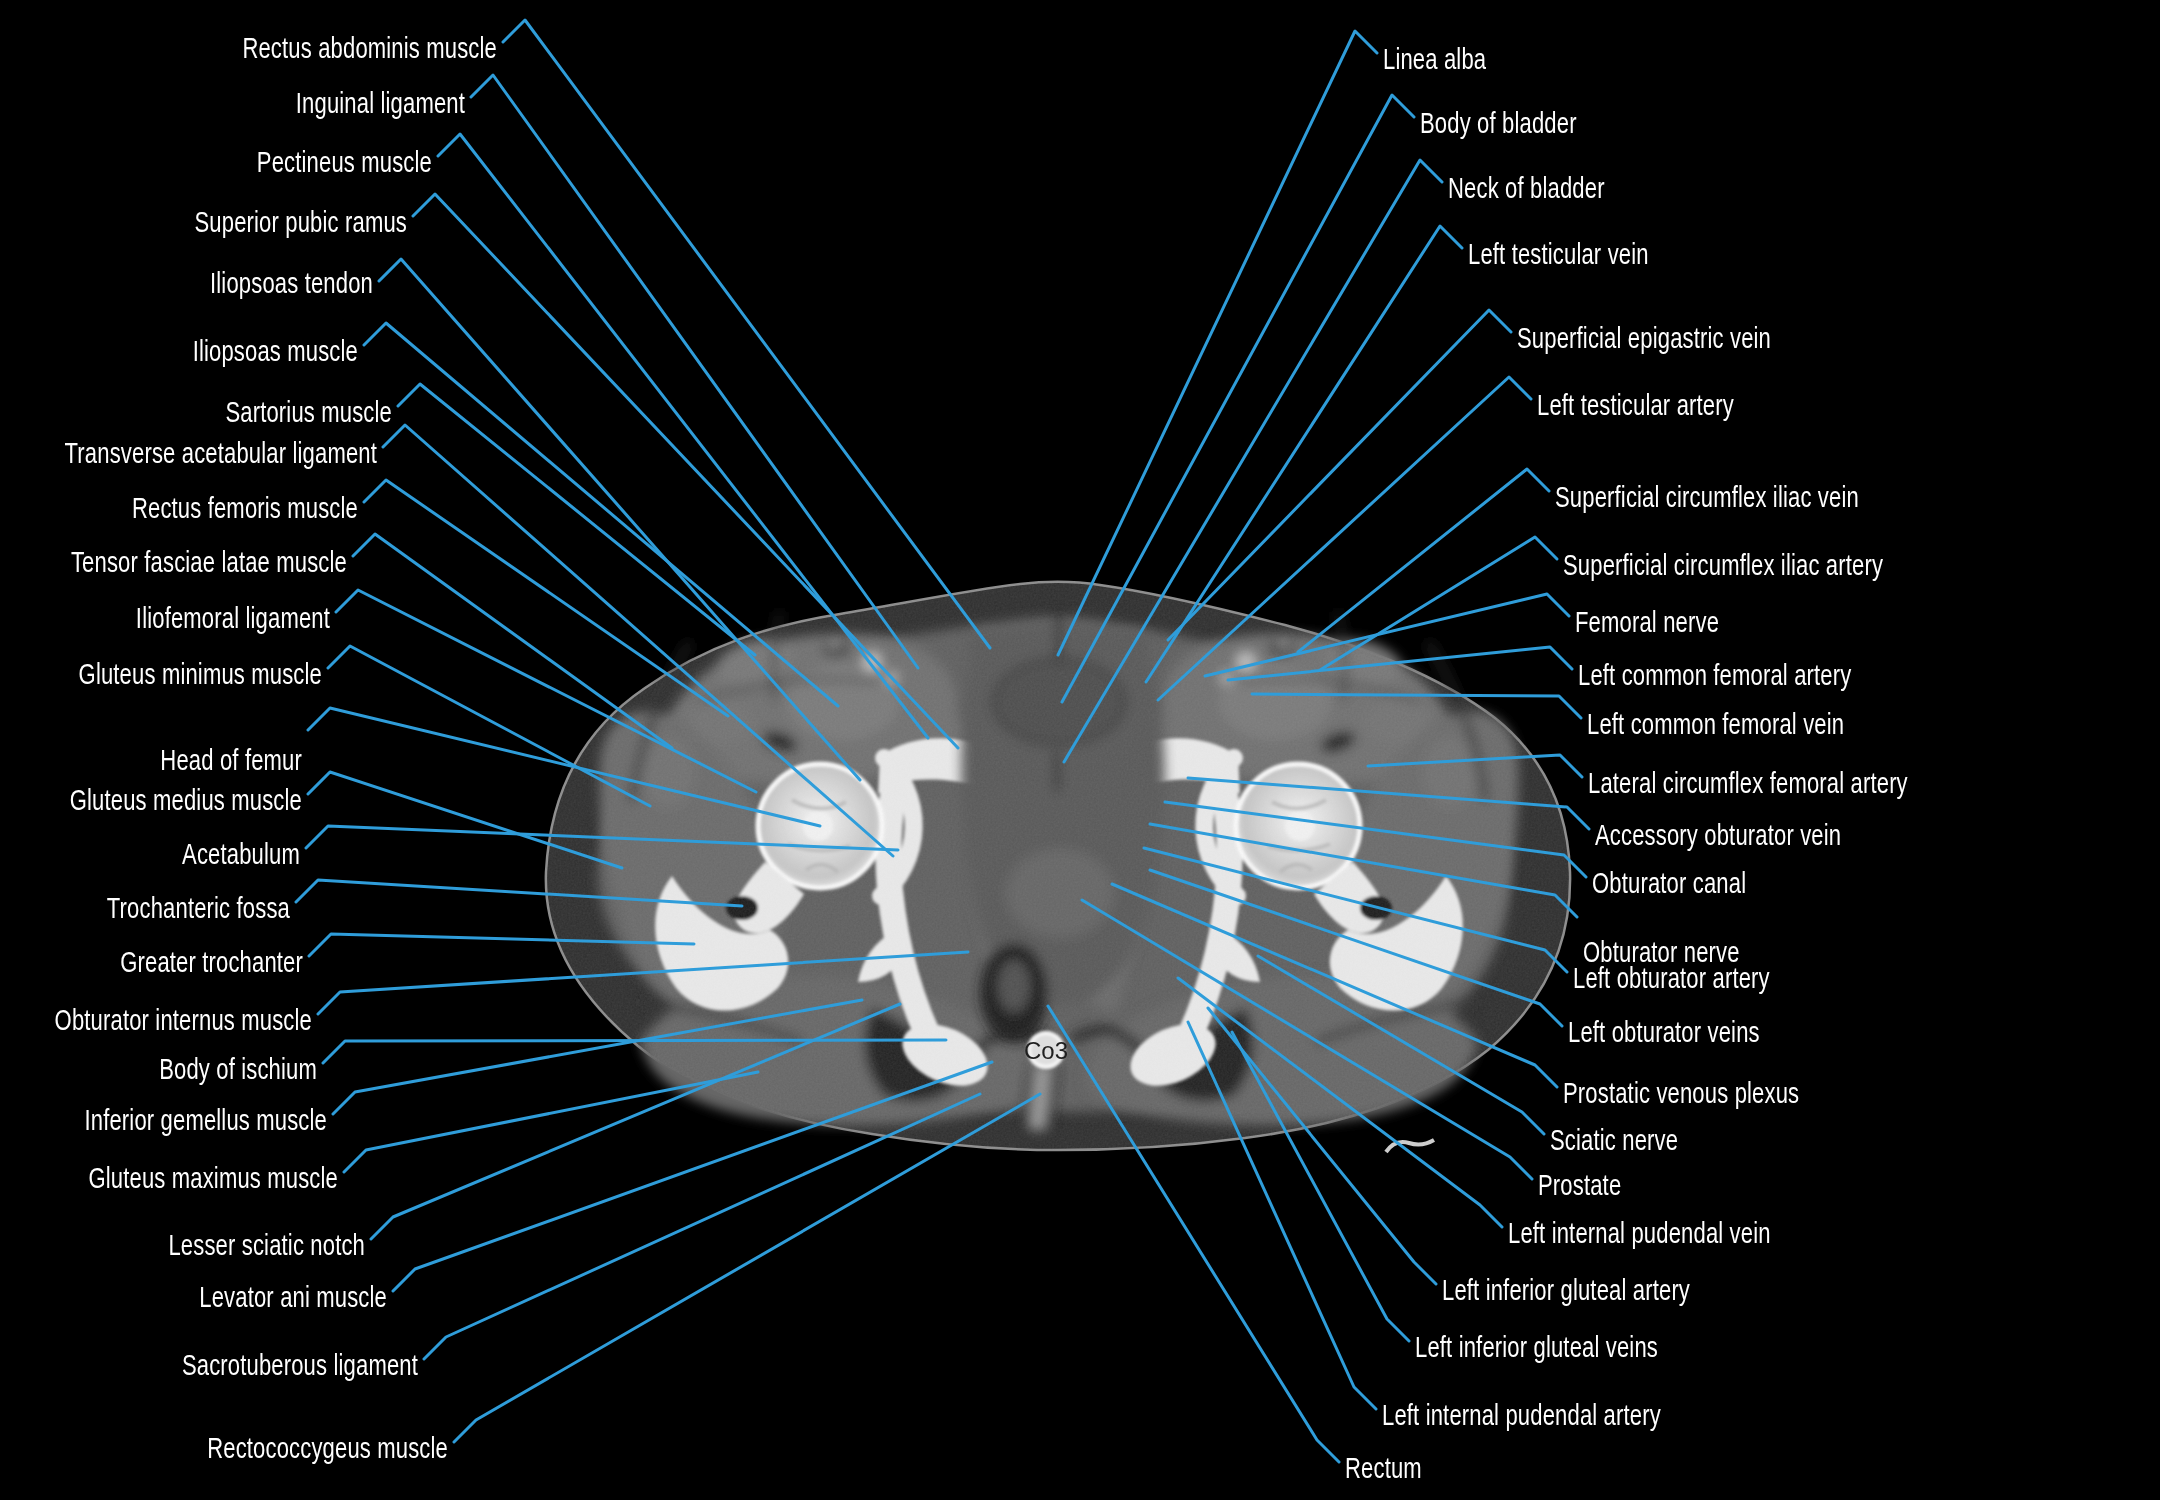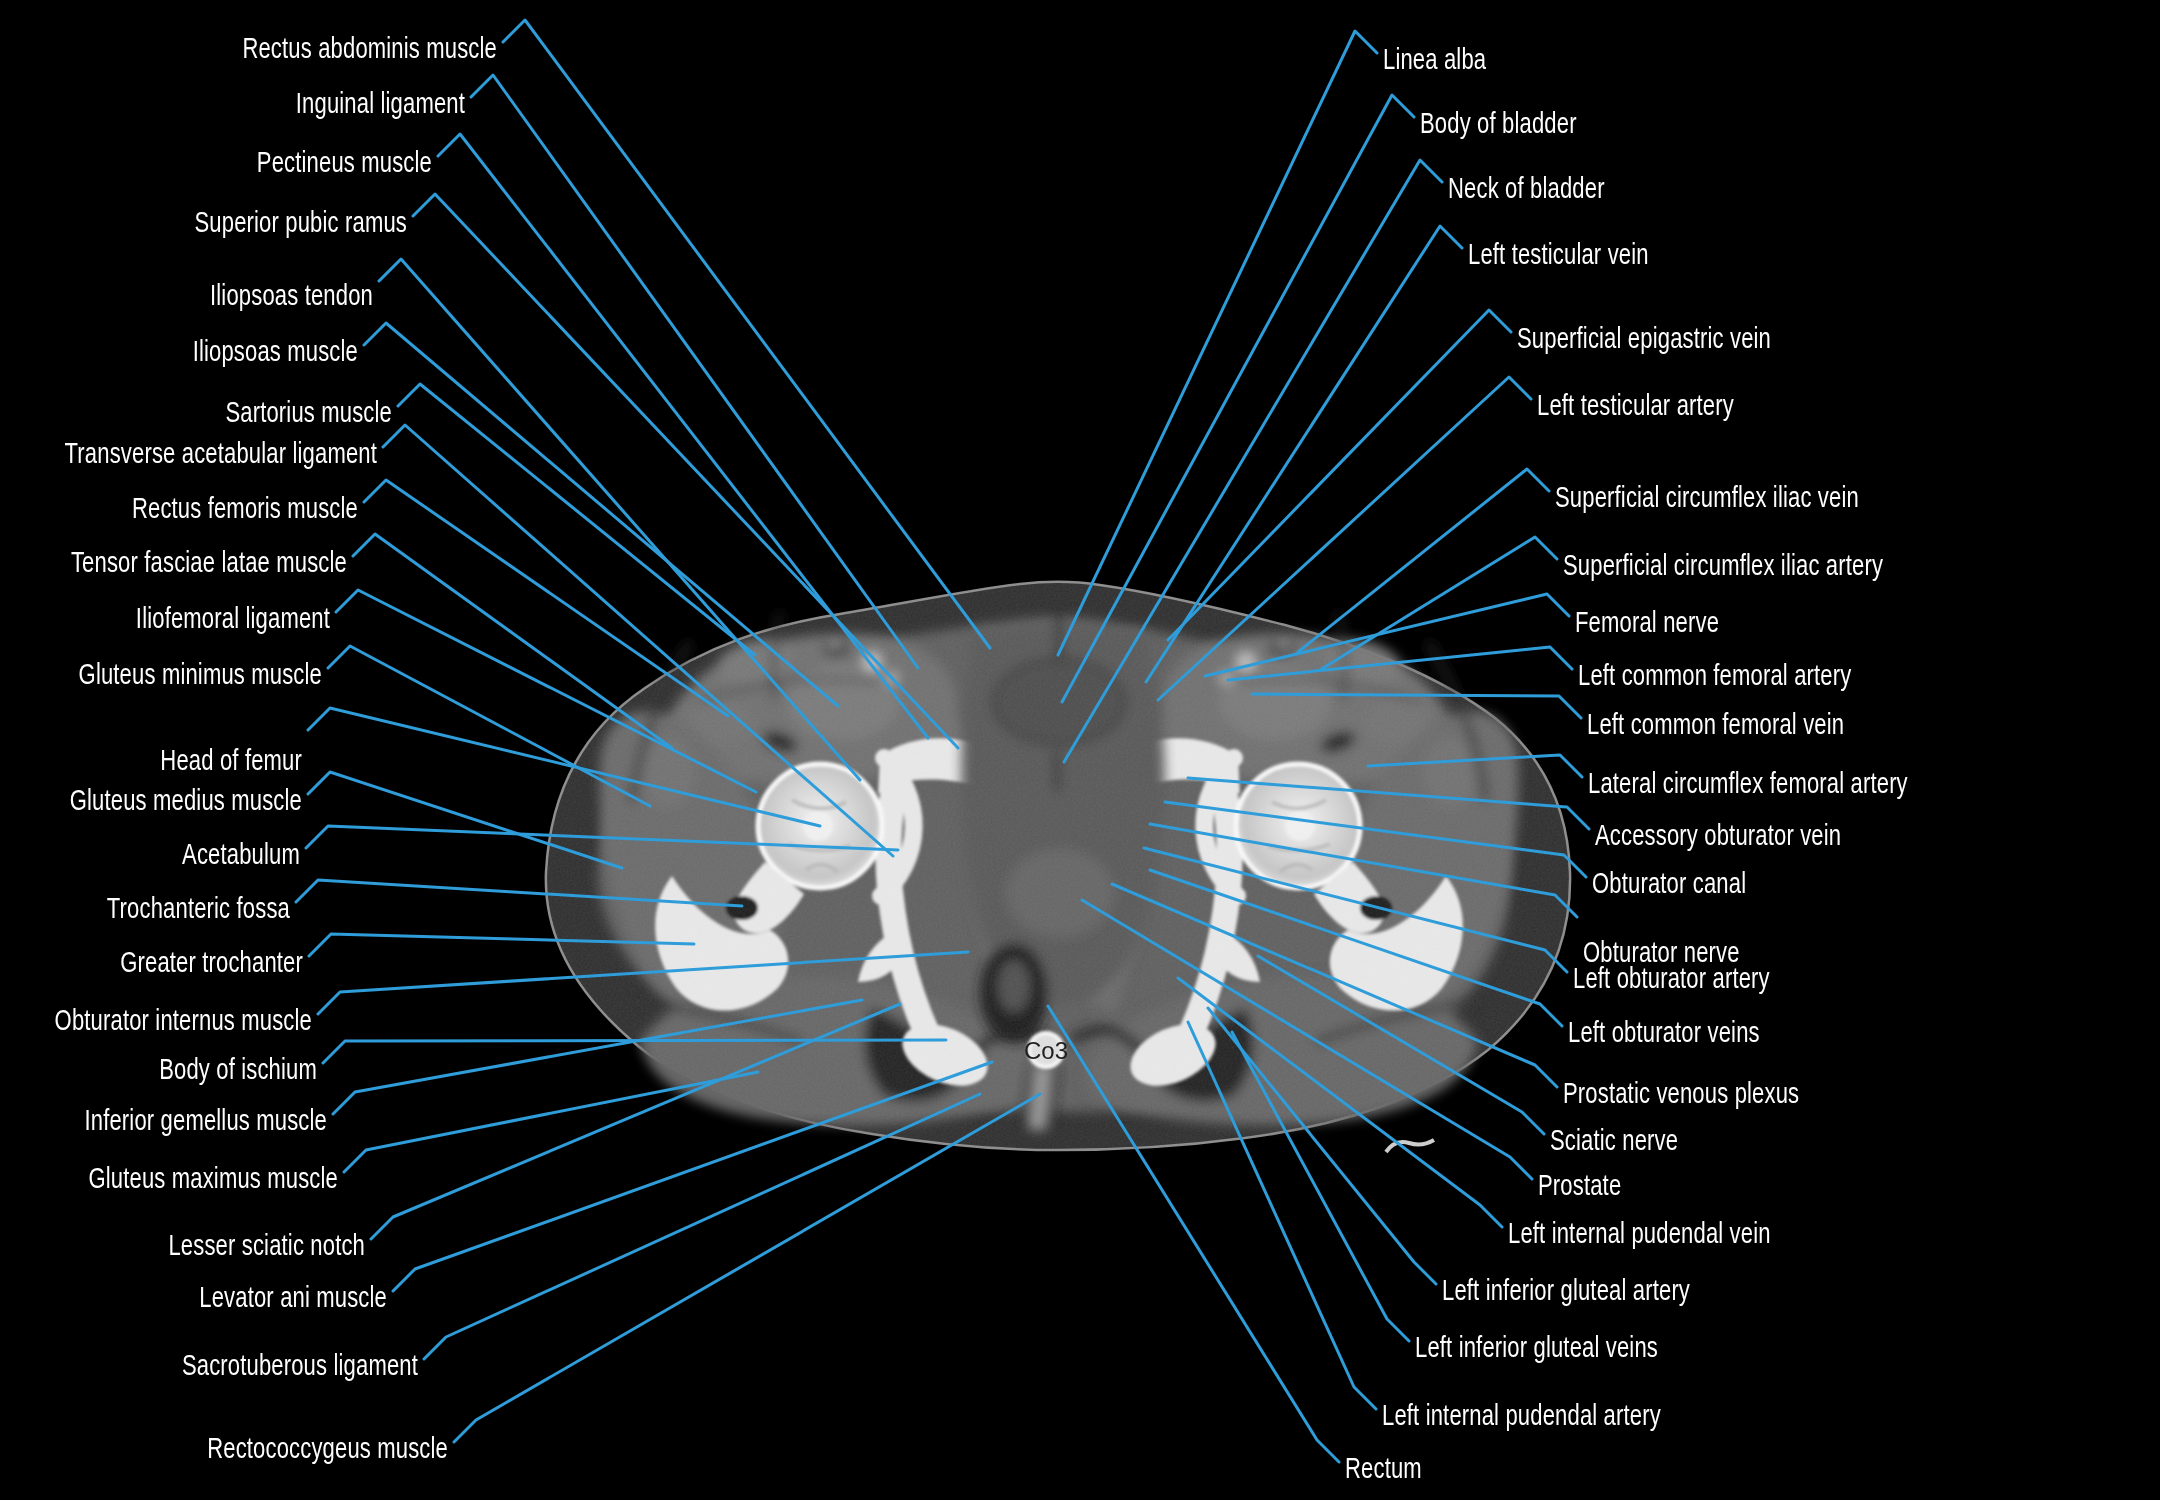--- a/index.html
+++ b/index.html
@@ -196,21 +196,21 @@
         <polyline points="1376,1409 1354,1387 1188,1022"></polyline>
         <polyline points="1339,1462 1317,1440 1048,1006"></polyline>
       </g>
 </svg>
 
 <div id="left-labels">
       <div class="lbl left" style="left: 497px; top: 48px;"><span class="txt">Rectus abdominis muscle</span></div>
       <div class="lbl left" style="left: 465px; top: 103px;"><span class="txt">Inguinal ligament</span></div>
       <div class="lbl left" style="left: 432px; top: 162px;"><span class="txt">Pectineus muscle</span></div>
       <div class="lbl left" style="left: 407px; top: 222px;"><span class="txt">Superior pubic ramus</span></div>
-      <div class="lbl left" style="left: 373px; top: 295px;"><span class="txt">Iliopsoas tendon</span></div>
+      <div class="lbl left" style="left: 373px; top: 283px;"><span class="txt">Iliopsoas tendon</span></div>
       <div class="lbl left" style="left: 358px; top: 351px;"><span class="txt">Iliopsoas muscle</span></div>
       <div class="lbl left" style="left: 392px; top: 412px;"><span class="txt">Sartorius muscle</span></div>
       <div class="lbl left" style="left: 377px; top: 453px;"><span class="txt">Transverse acetabular ligament</span></div>
       <div class="lbl left" style="left: 358px; top: 508px;"><span class="txt">Rectus femoris muscle</span></div>
       <div class="lbl left" style="left: 347px; top: 562px;"><span class="txt">Tensor fasciae latae muscle</span></div>
       <div class="lbl left" style="left: 330px; top: 618px;"><span class="txt">Iliofemoral ligament</span></div>
       <div class="lbl left" style="left: 322px; top: 674px;"><span class="txt">Gluteus minimus muscle</span></div>
       <div class="lbl left" style="left: 302px; top: 736px; margin-top: 24px;"><span class="txt">Head of femur</span></div>
       <div class="lbl left" style="left: 302px; top: 800px;"><span class="txt">Gluteus medius muscle</span></div>
       <div class="lbl left" style="left: 300px; top: 854px;"><span class="txt">Acetabulum</span></div>

